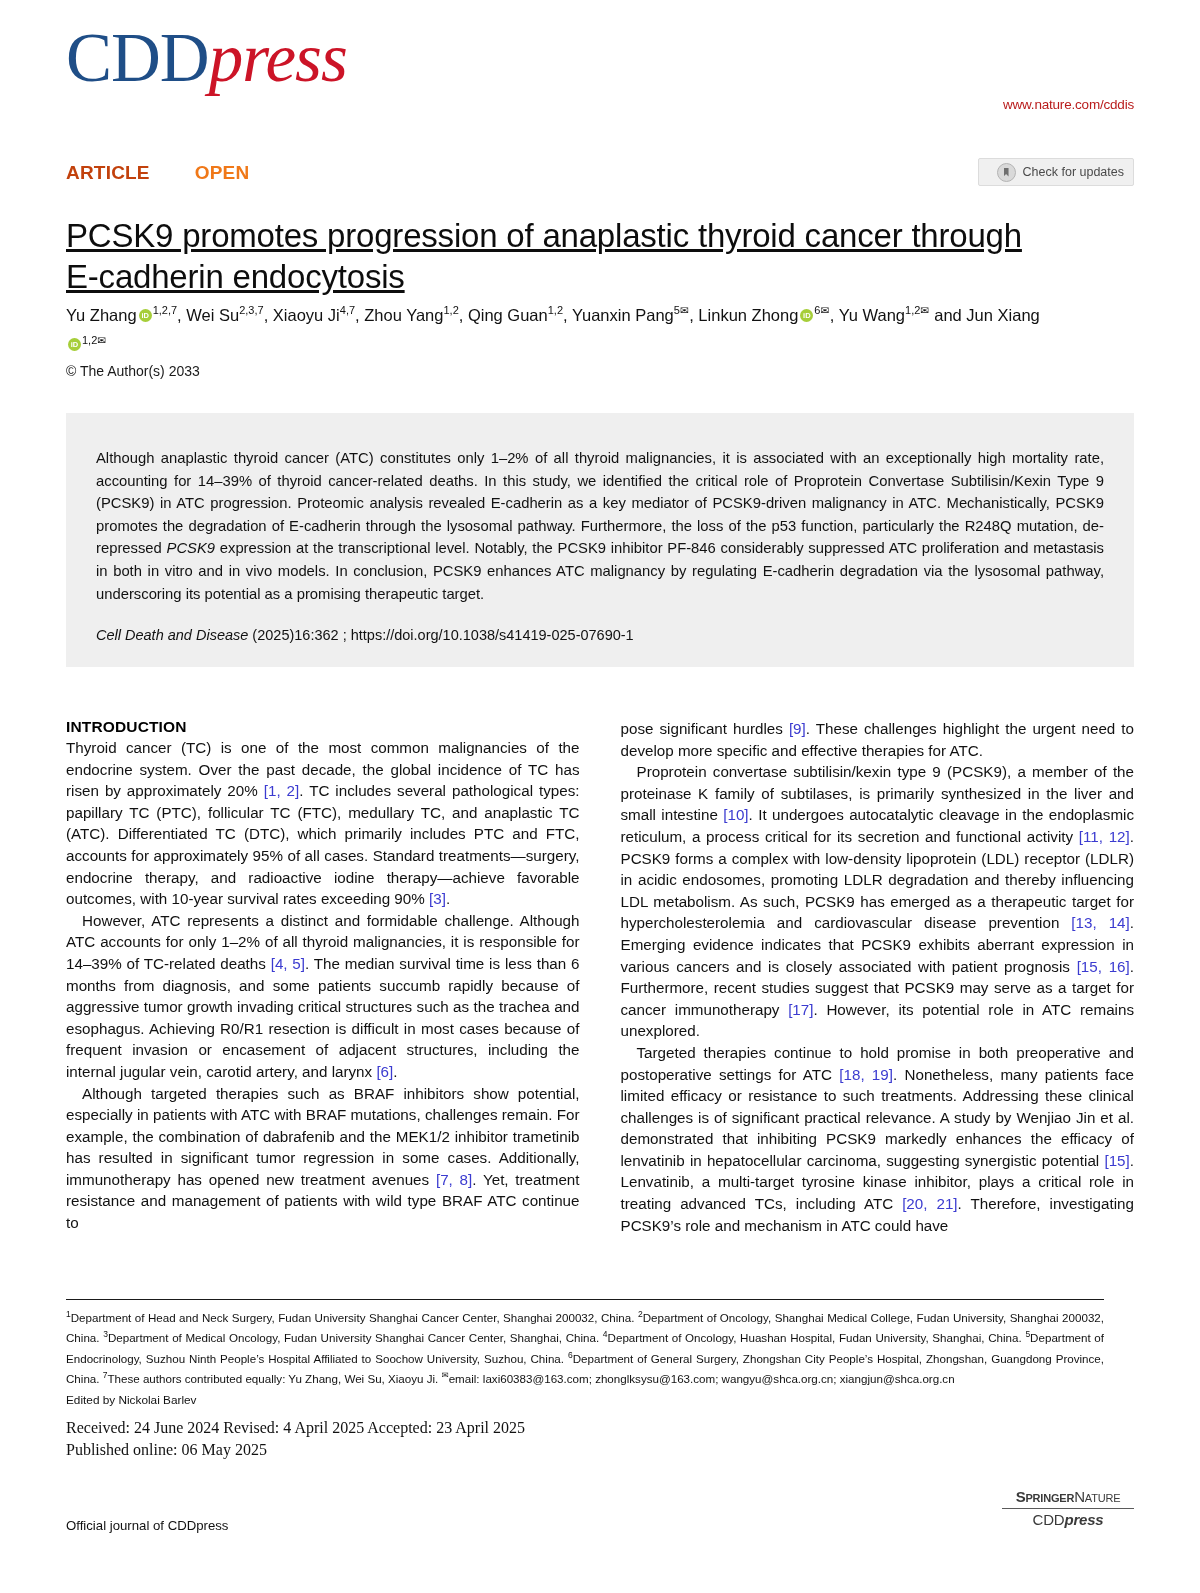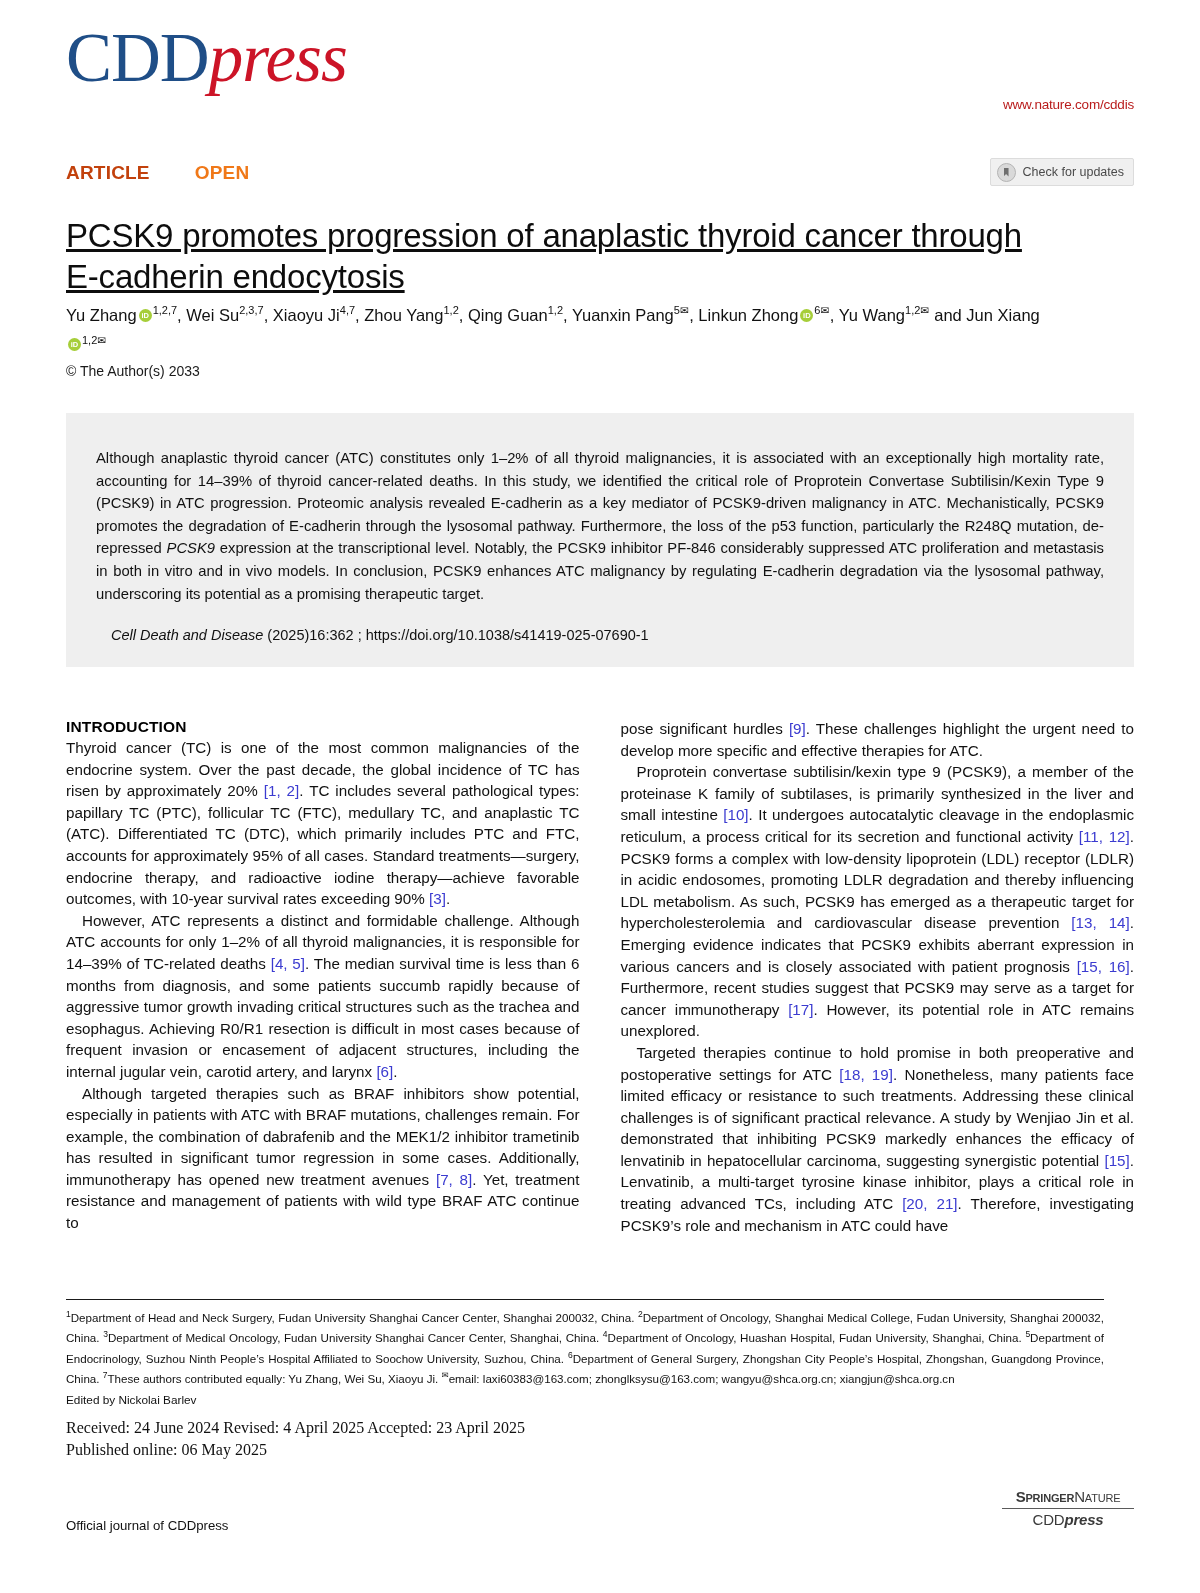--- a/index.html
+++ b/index.html
@@ -86,21 +86,21 @@
     letter-spacing: 0.2px;
   }
   .check-updates {
     position: absolute;
     right: 0;
     top: -4px;
     background: #f0f0f0;
     border: 1px solid #dcdcdc;
     border-radius: 2px;
     height: 26px;
-    padding: 0 9px 0 6px;
+    padding: 0 9px 0 18px;
     display: flex;
     align-items: center;
     gap: 7px;
   }
   .check-updates .cu-icon {
     width: 17px;
     height: 17px;
     border-radius: 50%;
     background: #d9d9d9;
     border: 1px solid #b4b4b4;
@@ -190,21 +190,21 @@
     font-size: 14.8px;
     line-height: 22.6px;
     text-align: justify;
     color: #111;
   }
   .abstract .cite {
     margin-top: 22px;
     font-size: 14.5px;
     color: #111;
   }
-  .abstract .cite i { font-style: italic; margin-left: 15px; }
+  .abstract .cite i { font-style: italic; }
   .ital { font-style: italic; }
 
   
   .columns {
     position: absolute;
     top: 718px;
     left: 66px;
     width: 1068px;
     display: flex;
     gap: 41px;

